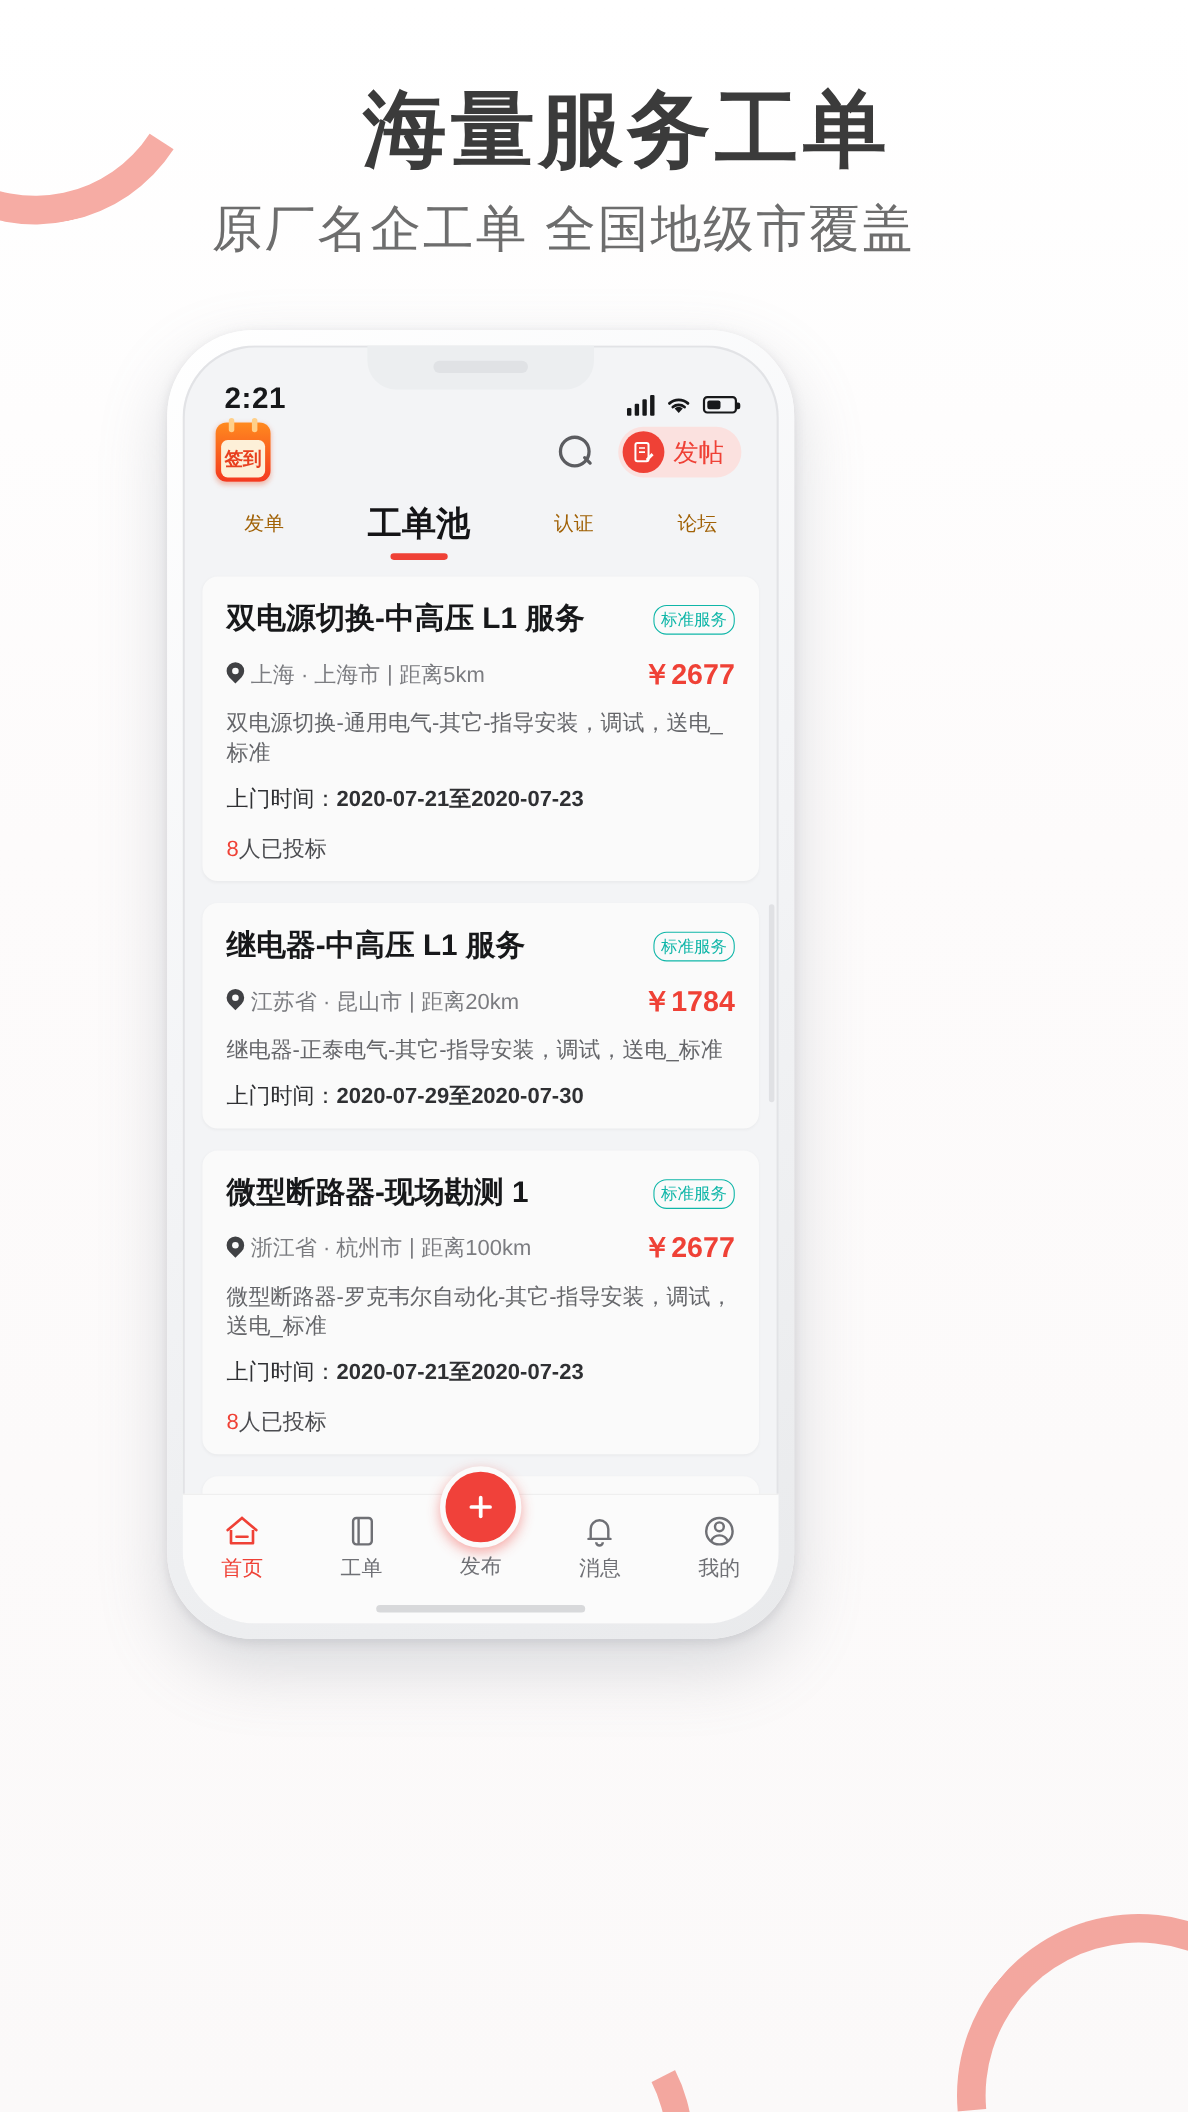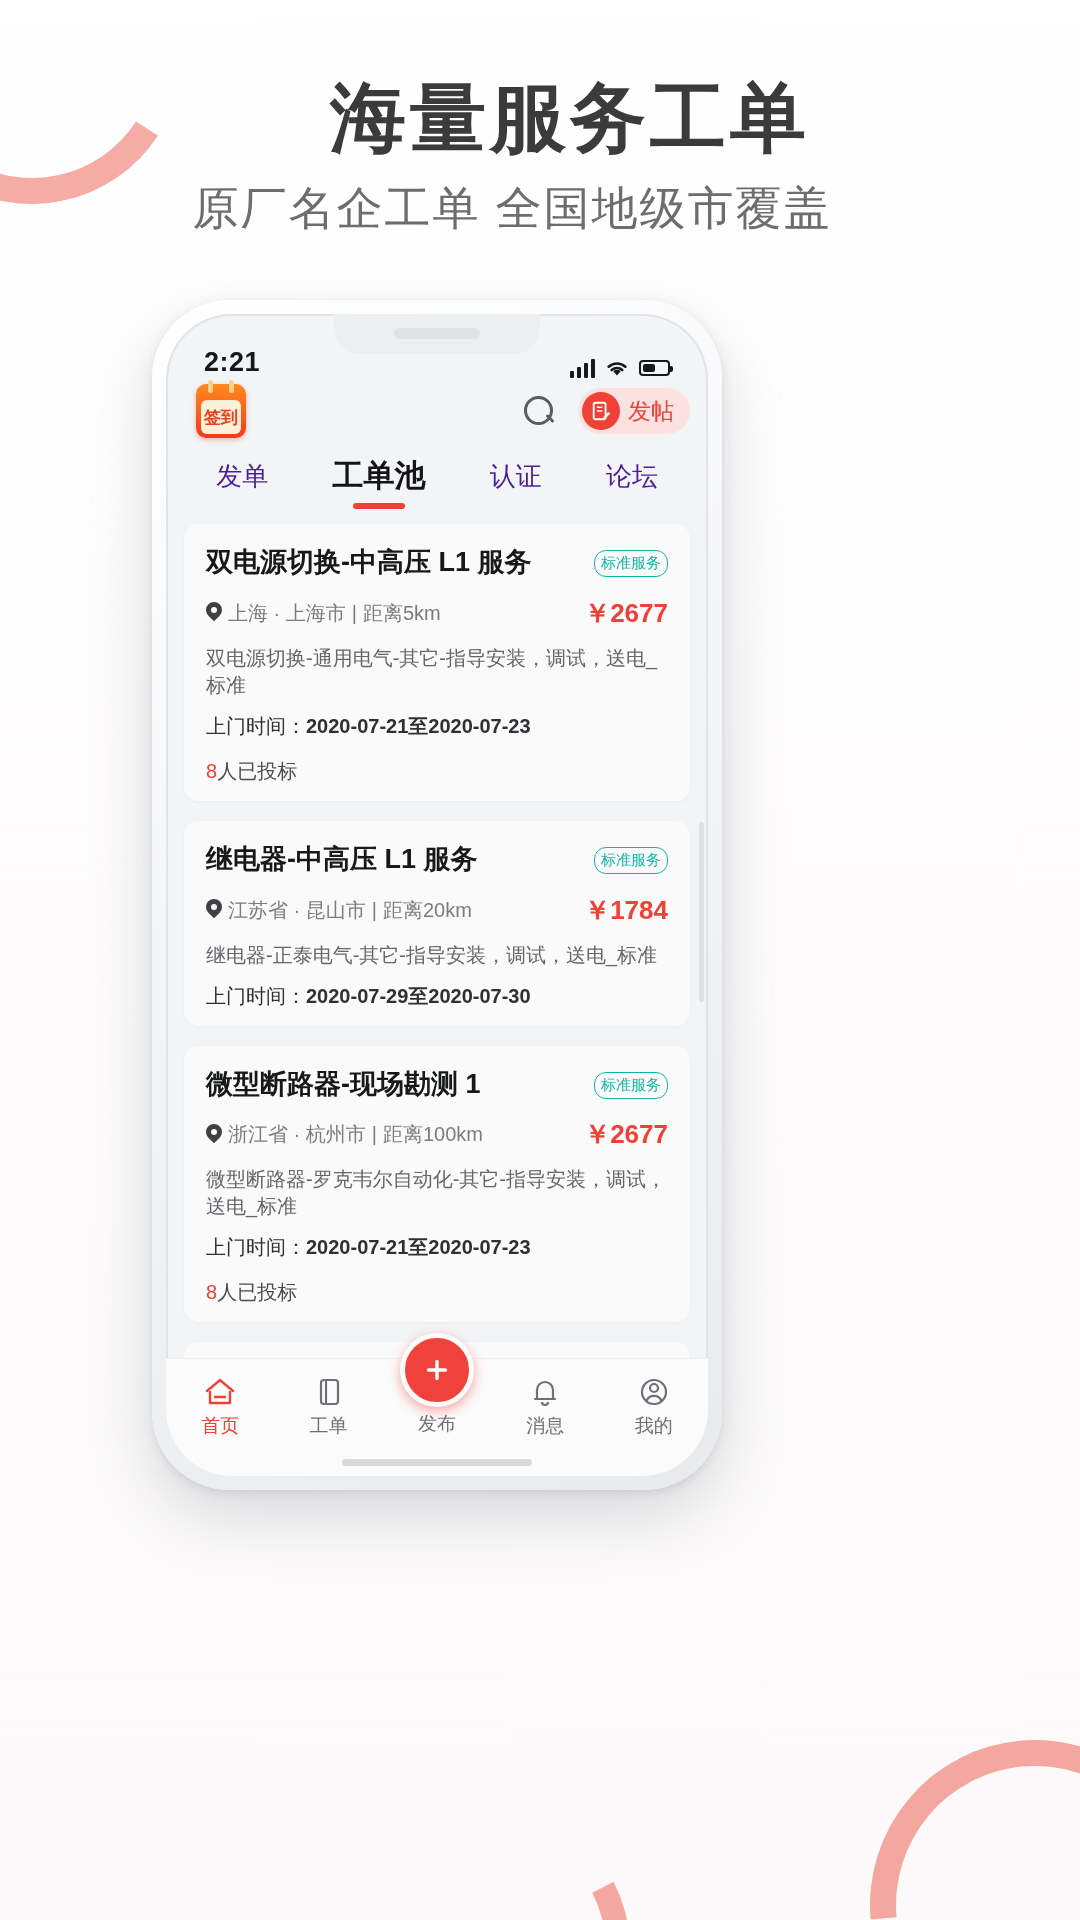--- a/index.html
+++ b/index.html
@@ -72,21 +72,21 @@
   .bars i:nth-child(1){height:7px}.bars i:nth-child(2){height:11px}
   .bars i:nth-child(3){height:15px}.bars i:nth-child(4){height:19px}
   .battery { width: 31px; height: 16px; border: 2px solid #17181a; border-radius: 4px;
      position: relative; padding: 2px; }
   .battery::after { content:""; position:absolute; right:-5px; top:4px; width:3px;height:6px;
      background:#17181a; border-radius: 0 2px 2px 0;}
   .battery b { display:block; height:100%; width: 52%; background:#17181a; border-radius:2px;}
 
   
   .appbar { display:flex; align-items:center; justify-content:space-between;
-     padding: 6px 18px 10px 30px; height: 70px; }
+     padding: 6px 34px 10px 30px; height: 70px; }
   .checkin {
     width: 50px; height: 54px; position: relative;
     border-radius: 10px;
     background: linear-gradient(180deg,#ff8a1f 0%, #f4391f 100%);
     box-shadow: 0 2px 5px rgba(230,80,40,.35);
     display:flex; align-items:flex-end; justify-content:center; padding-bottom: 4px;
   }
   .checkin .pg { width: 40px; height: 34px; background: #fdf0d8; border-radius: 6px;
      display:flex;align-items:center;justify-content:center; font-size: 17px; color:#e8401f;
      font-weight: bold; letter-spacing:0;}
@@ -103,21 +103,21 @@
   .post-btn { display:flex; align-items:center; gap:8px; background:#fbe1df;
      border-radius: 24px; padding: 4px 16px 4px 4px; }
   .post-btn .circ { width: 38px; height: 38px; border-radius:50%; background:#ef4136;
      display:flex;align-items:center;justify-content:center; position:relative;}
   .post-btn .circ svg{width:22px;height:22px;}
   .post-btn span { font-size: 23px; color:#ef4136; font-weight: 500;}
 
   
   .tabs { display:flex; align-items:center; justify-content:space-around;
      padding: 4px 18px 0 18px; height: 64px; }
-  .tab { position: relative; font-size: 26px; color:#4c1d95; padding-bottom: 12px;}
+  .tab { position: relative; font-size: 18px; color:#a16207; padding-bottom: 12px;}
   .tab.active { font-size: 31px; font-weight: bold; color:#141416; }
   .tab.active::after { content:""; position:absolute; left:50%; transform:translateX(-50%);
      bottom: 0; width: 52px; height: 6px; border-radius: 3px; background:#ef4136; }
 
   
   .list { padding: 12px 18px 0 18px; height: 900px; overflow: hidden; position:relative;}
   .card { background:#fafafa; border-radius: 14px; padding: 22px 22px 16px 22px;
      margin-bottom: 20px; box-shadow: 0 1px 3px rgba(0,0,0,.04); }
   .card-head { display:flex; align-items:flex-start; justify-content:space-between; }
   .card-title { font-size: 27px; font-weight: bold; color:#17181a; line-height:1.25; }

